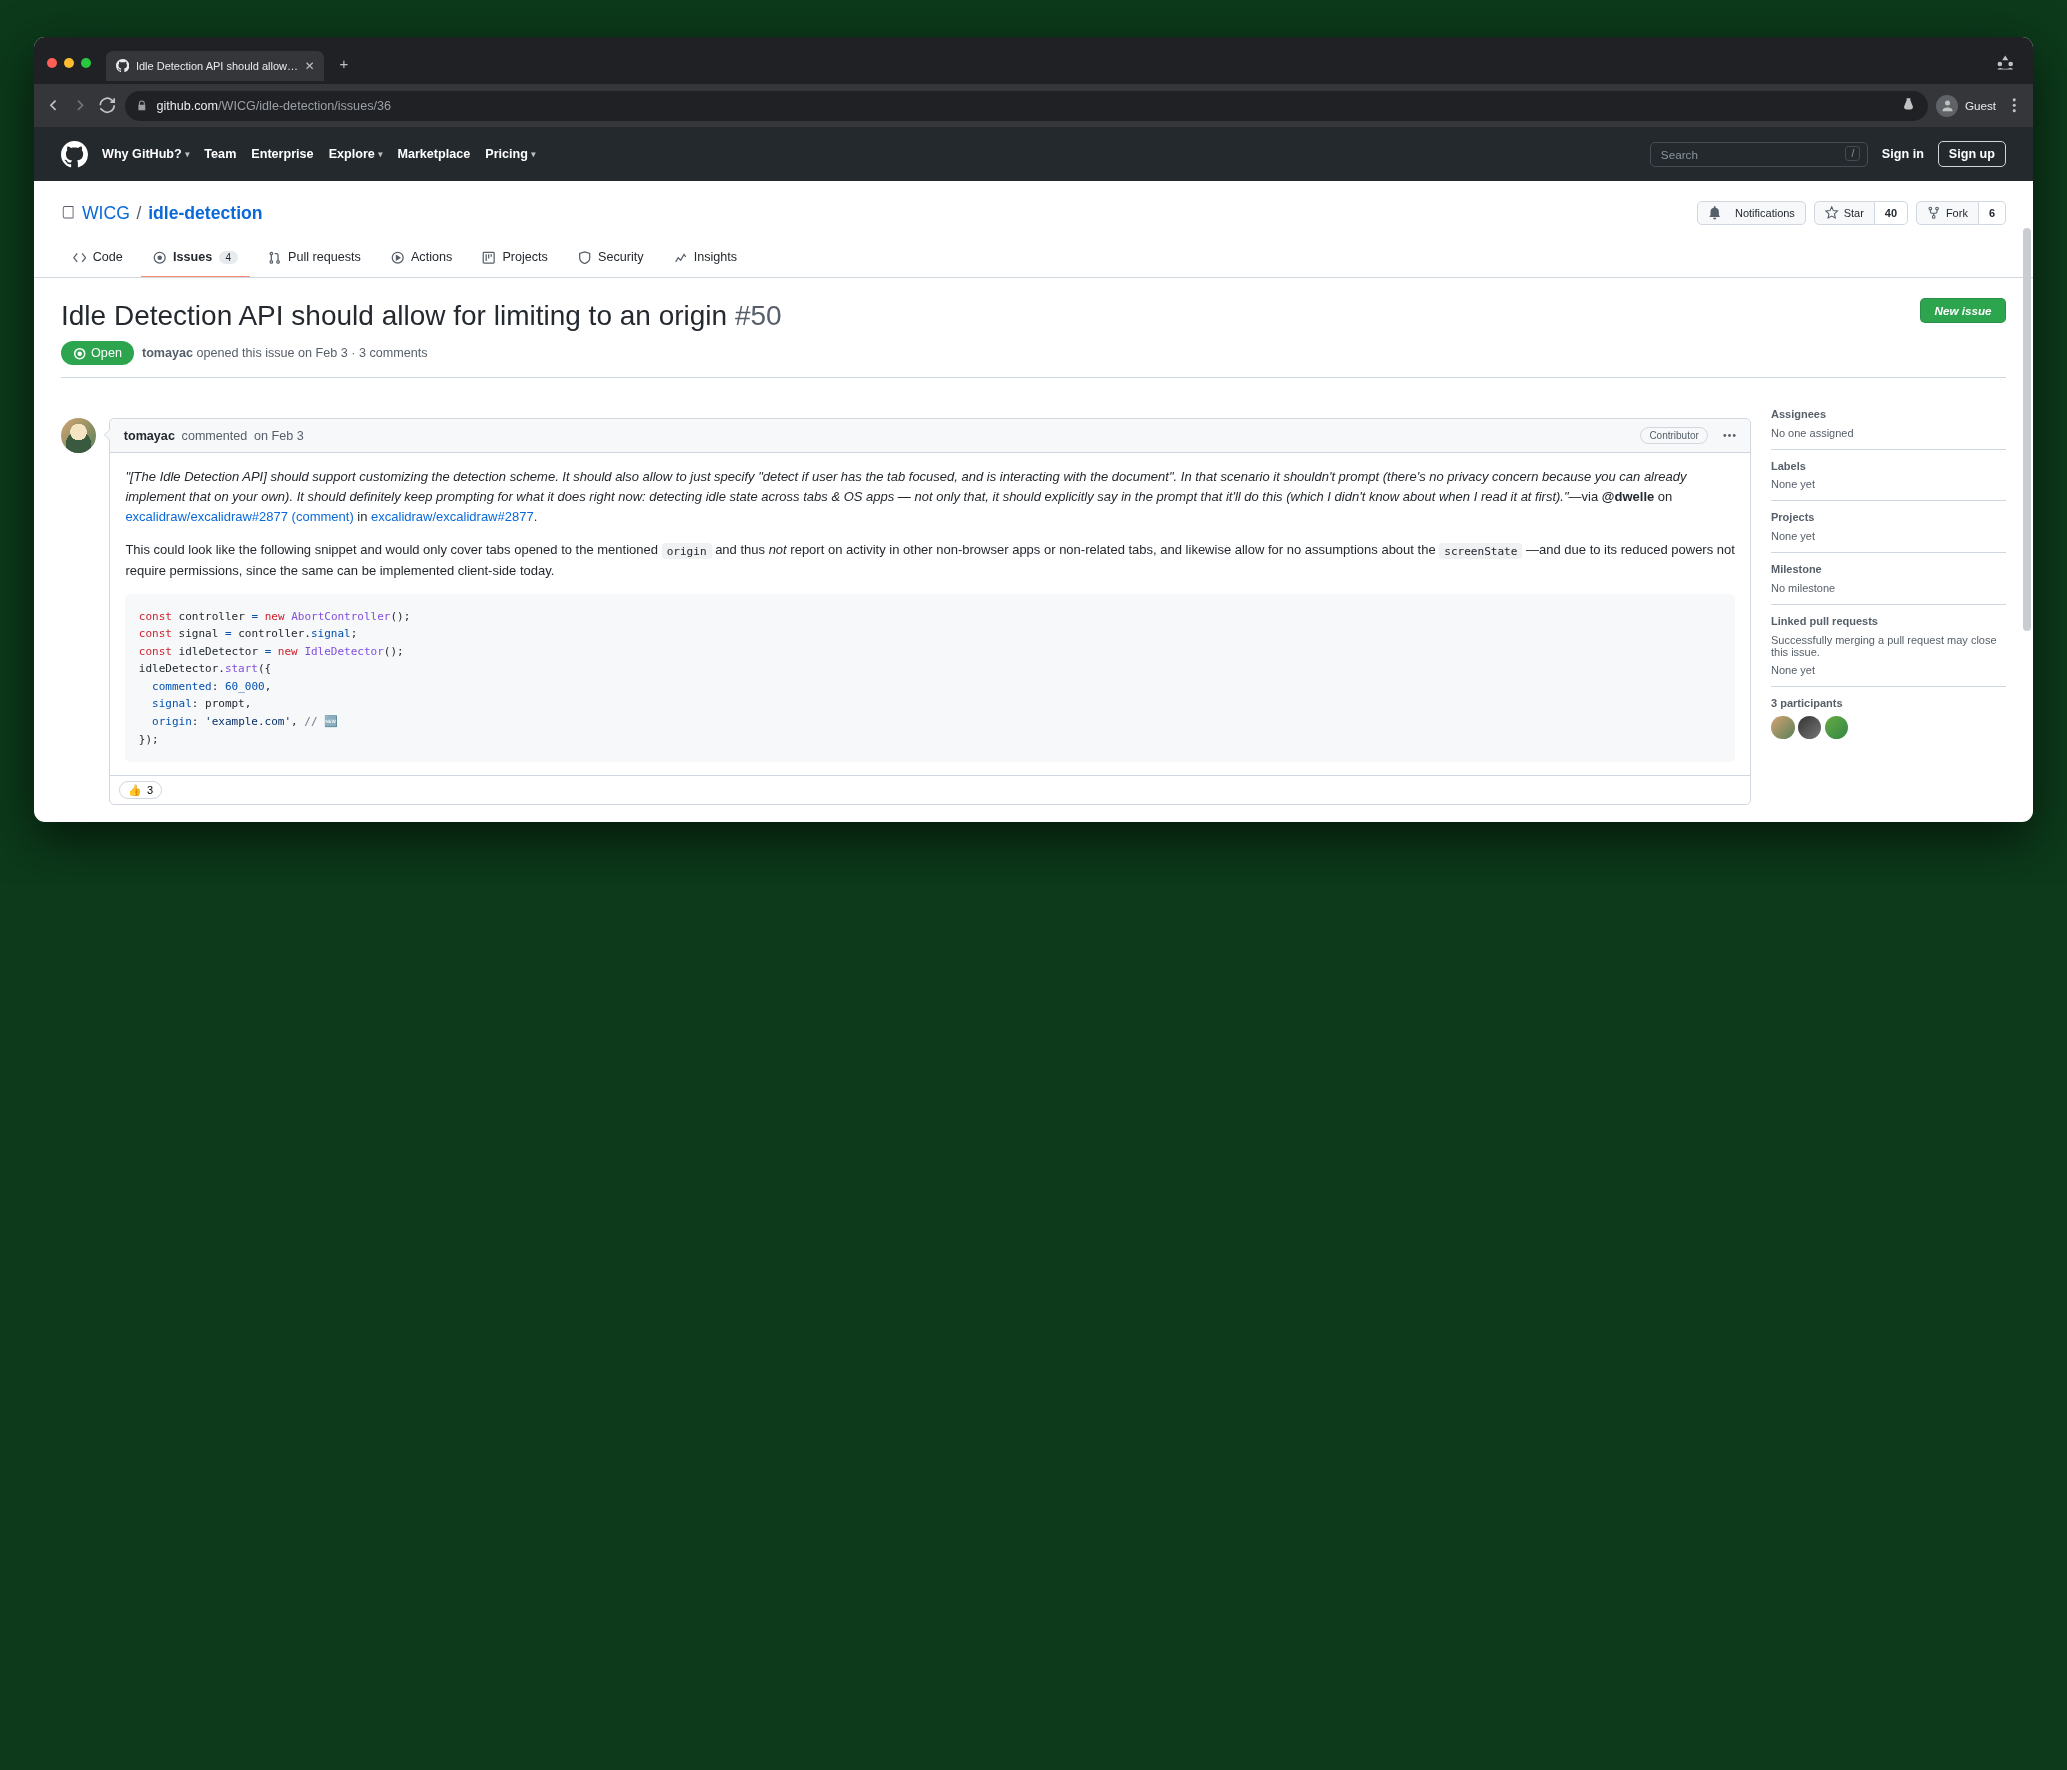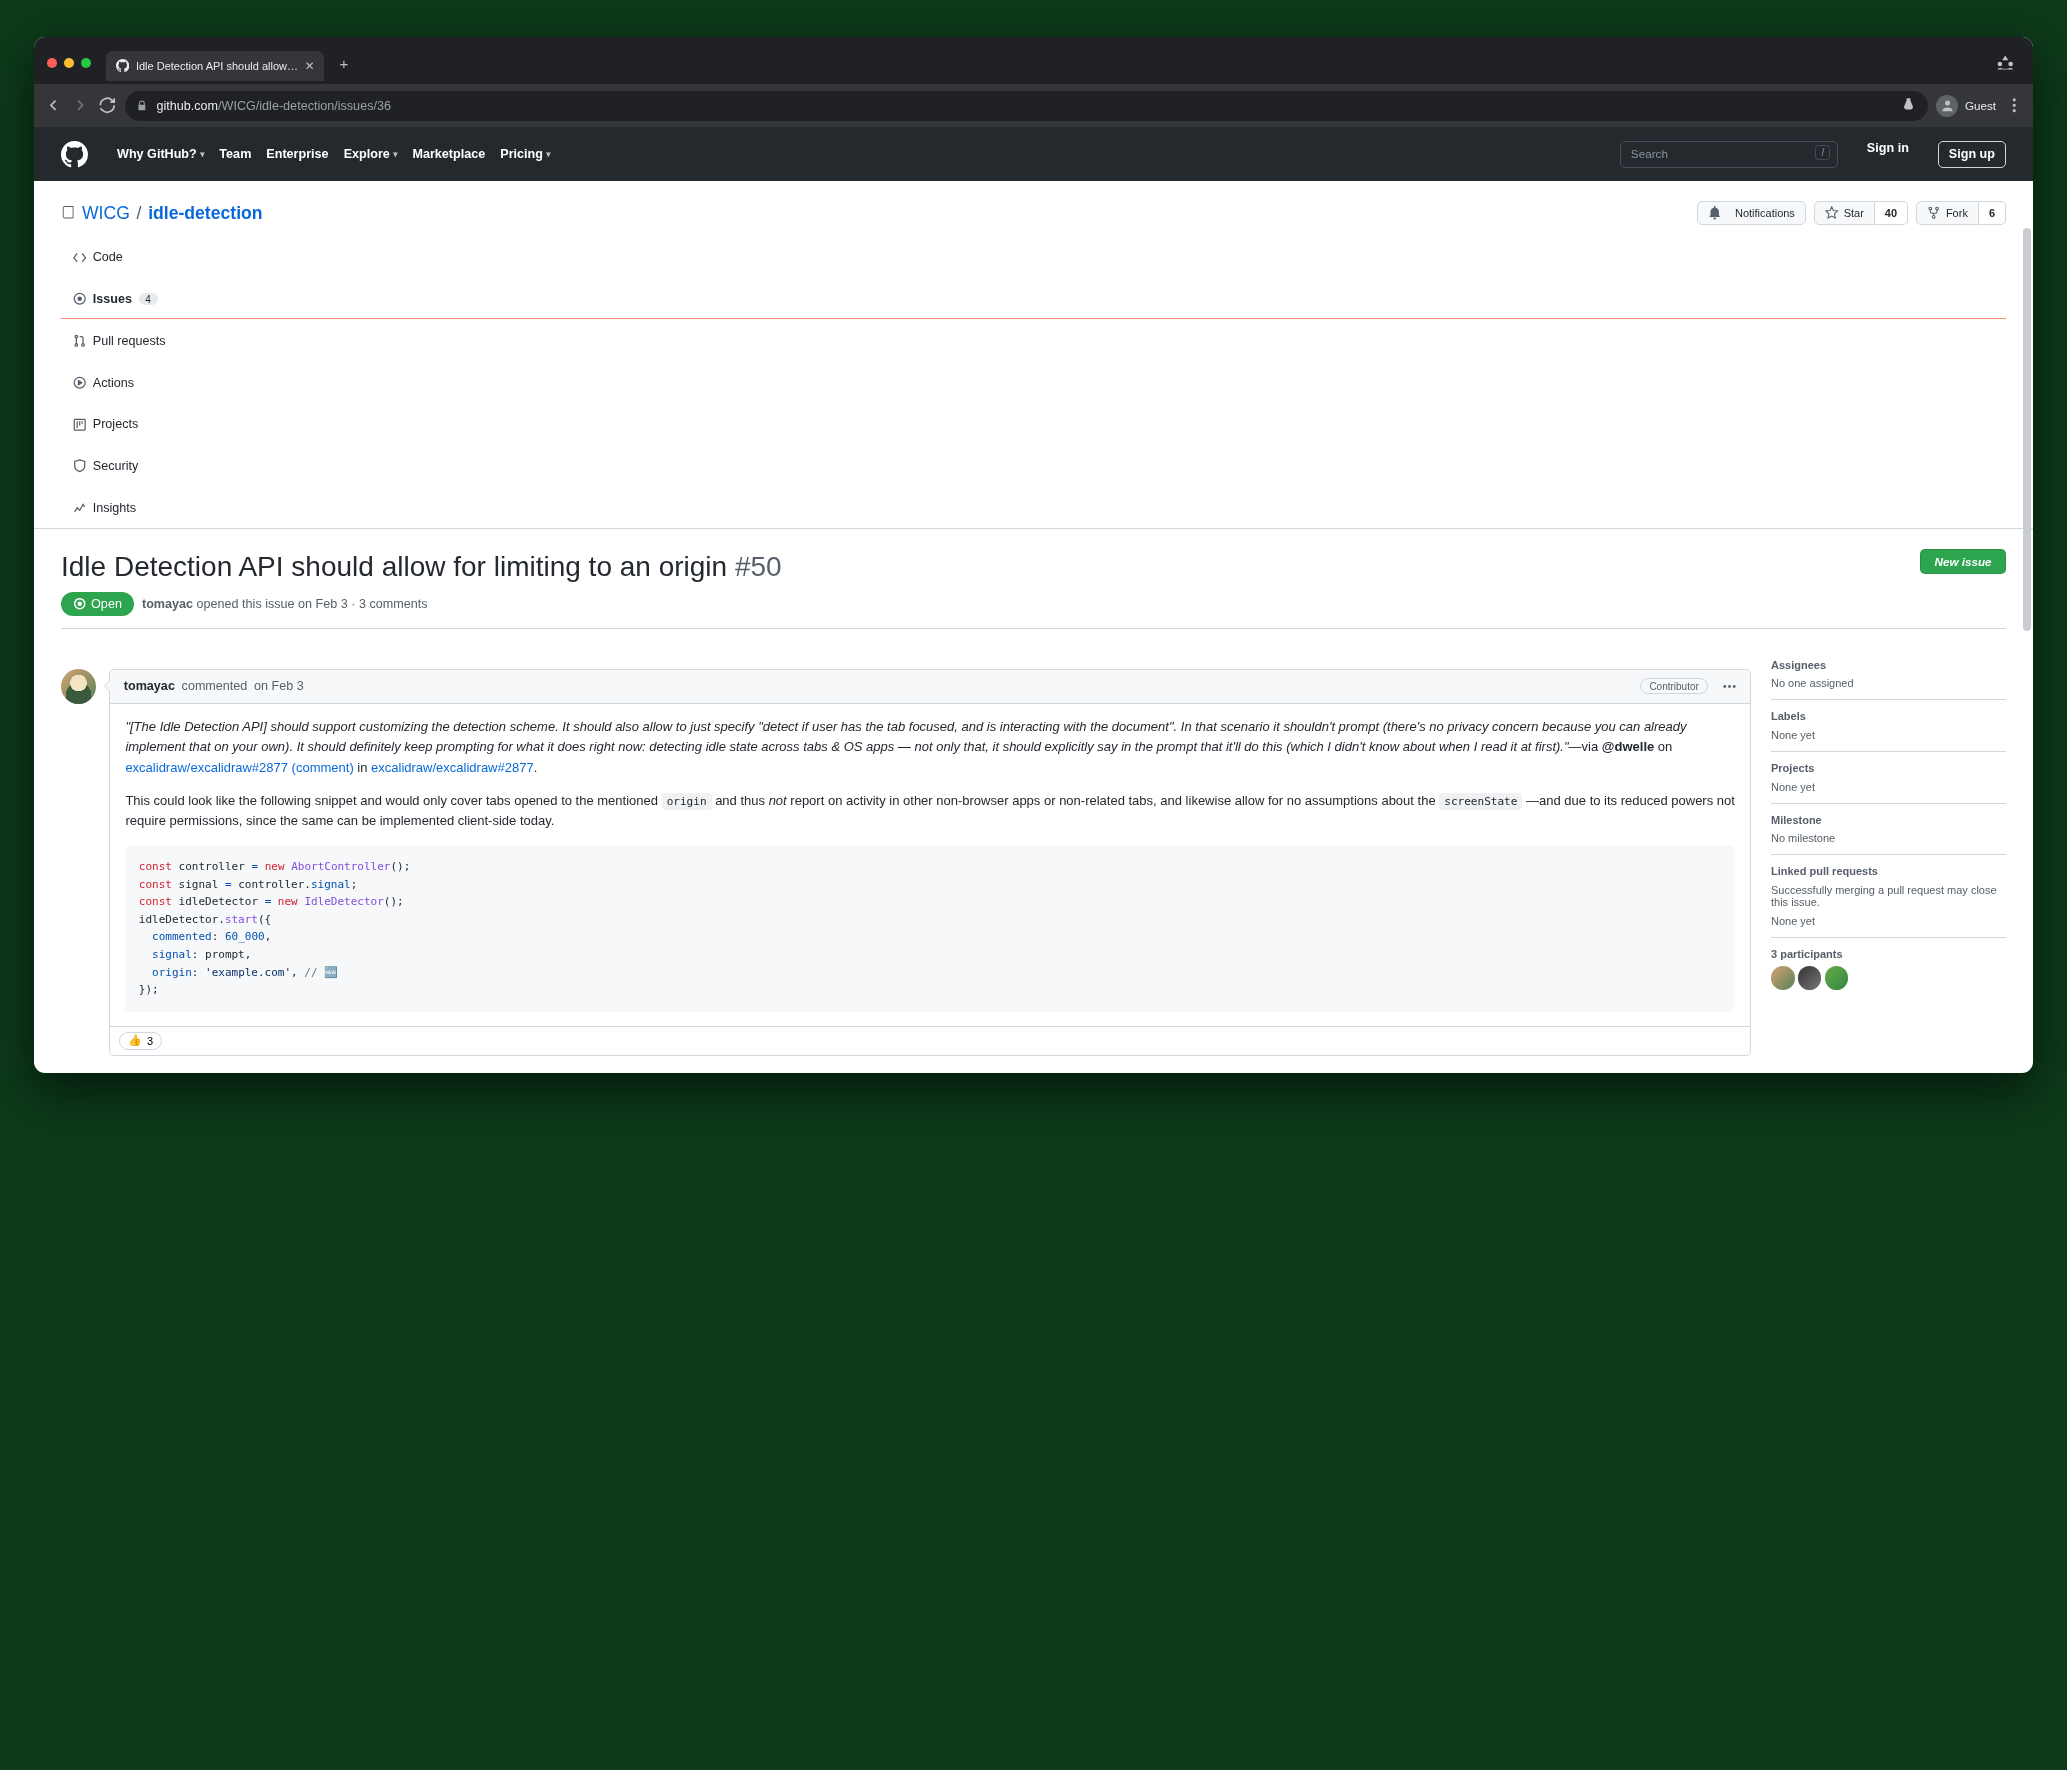--- a/index.html
+++ b/index.html
@@ -52,22 +52,22 @@
   .addr .urltext{ flex:1; white-space:nowrap; overflow:hidden;}
   .addr .domain{ color:#e8eaed;}
   .labs-ico{ width:15px; color:#c1c1c1;}
   .avatar-chip{ display:flex; align-items:center; gap:6.7px; color:#e8eaed; font-size:11.7px;}
   .avatar-circle{ width:22px;height:22px;border-radius:50%; background:#5f6368; display:flex;align-items:center;justify-content:center;}
   .avatar-circle svg{ width:15px;height:15px; color:#c1c1c1;}
   .kebab-ico{ width:18.5px; color:#c1c1c1;}
 
   
   .gh-header {
-    background:#24292e; color:#fff; display:flex; 
-    padding:13.4px 27px; gap:29px; font-size:12.6px;
+    background:#24292e; color:#fff; display:flex; align-items:center;
+    padding:13.4px 27px; gap:14px; font-size:12.6px;
   }
   .gh-logo { width:27px;height:27px; color:#fff;}
   .gh-nav { display:flex; align-items:center; gap:15px;}
   .gh-nav a { color:#fff; text-decoration:none; font-weight:600; display:flex; align-items:center; gap:3.4px;}
   .carat { font-size:8.4px; opacity:.7;}
   .gh-spacer{flex:1;}
   .gh-search{
     background:#24292e; border:0.8px solid #444d56; border-radius:5px;
     padding:5px 42px 5px 10px; color:#8b949e; font-size:11.7px; min-width:218px;
     position:relative;
@@ -92,21 +92,21 @@
     border:0.8px solid #d0d7de; background:#f6f8fa; color:#24292f;
     padding:4.2px 10px; font-size:11px; font-weight:500; display:flex; align-items:center; gap:5px;
     cursor:pointer;
   }
   .gh-btn svg{ width:13.4px;height:13.4px; color:#57606a;}
   .gh-btn.first{ border-radius:5px 0 0 5px;}
   .gh-btn.last{ border-radius:0 5px 5px 0; border-left:none; background:#fff; font-weight:600;}
   .gh-btn.single{ border-radius:5px;gap:14px;}
 
   
-  .repo-nav{ display:flex; gap:6.7px; padding:0 27px; margin-top:17px; border-bottom:0.8px solid #d0d7de;flex-direction:column;}
+  .repo-nav{ display:flex; gap:6.7px; padding:0 27px; margin-top:17px; border-bottom:0.8px solid #d0d7de;}
   .repo-tab{
     display:flex; align-items:center; gap:6.7px; padding:8.4px 11.7px 11.7px 11.7px;
     color:#24292f; font-size:12.6px; cursor:pointer; border-bottom:1.7px solid transparent;
   }
   .repo-tab svg{ width:13.4px;height:13.4px; color:#57606a;}
   .repo-tab.active{ border-bottom-color:#fd8c73; font-weight:600;}
   .counter{ background:#d0d7de80; border-radius:8.4px; padding:0.8px 6.7px; font-size:10px; font-weight:500;}
 
   
   .main{ display:flex; padding:20px 27px 17px 27px; gap:20px; }

